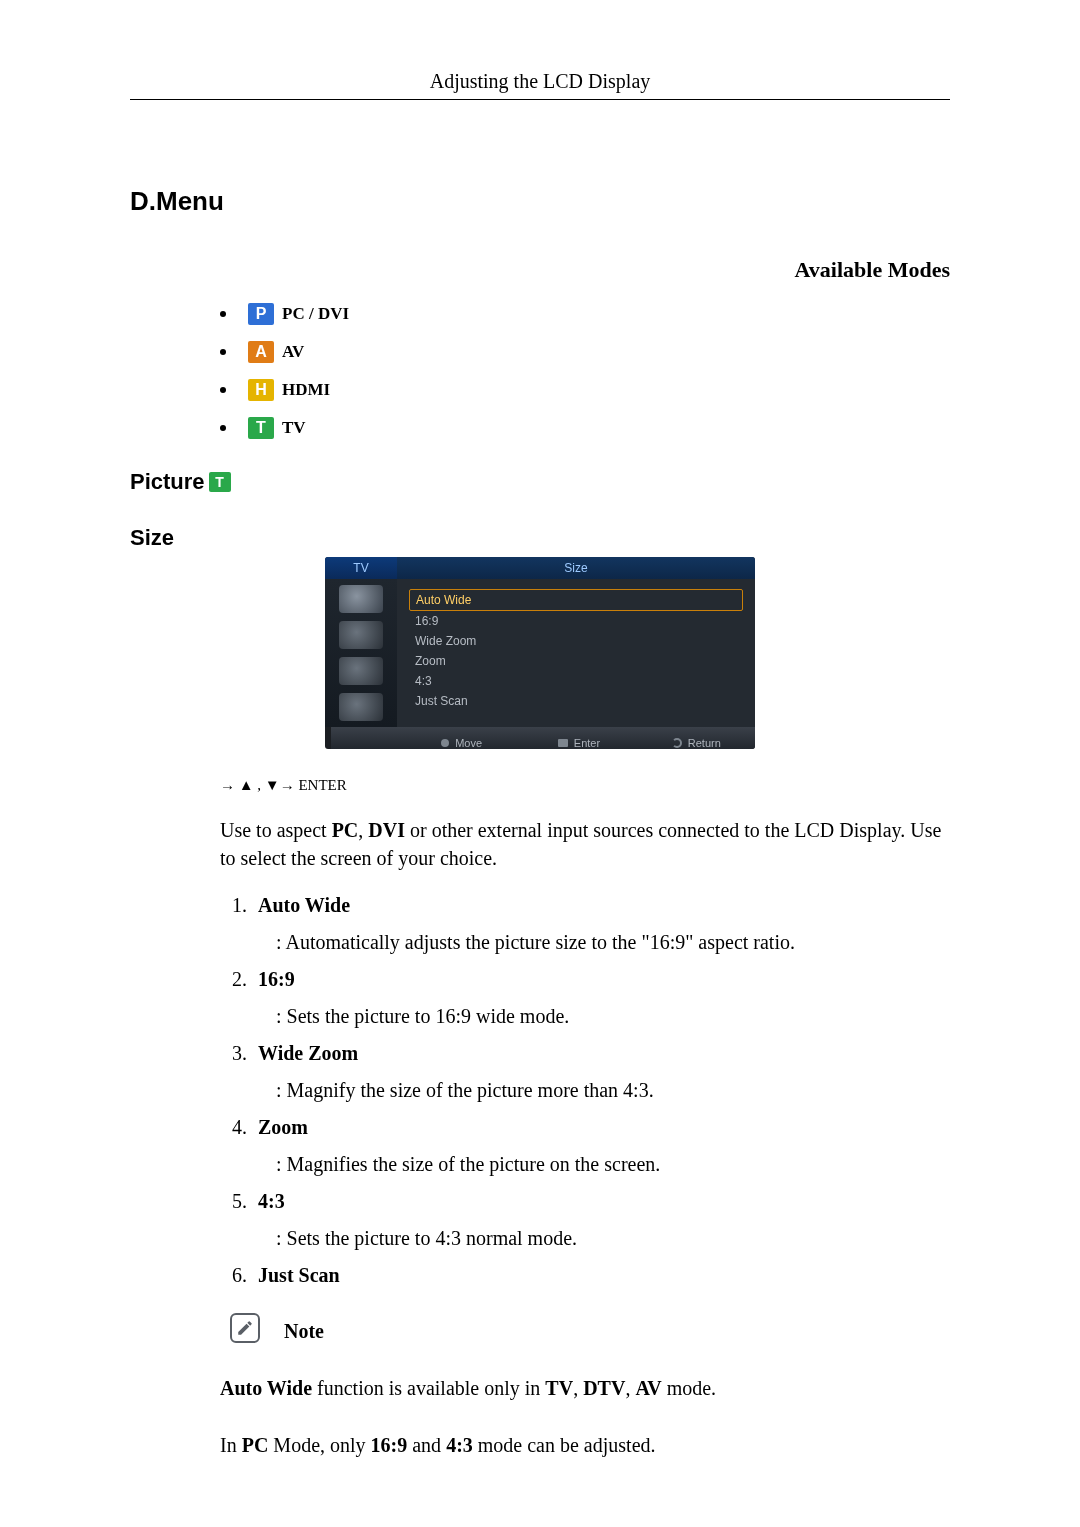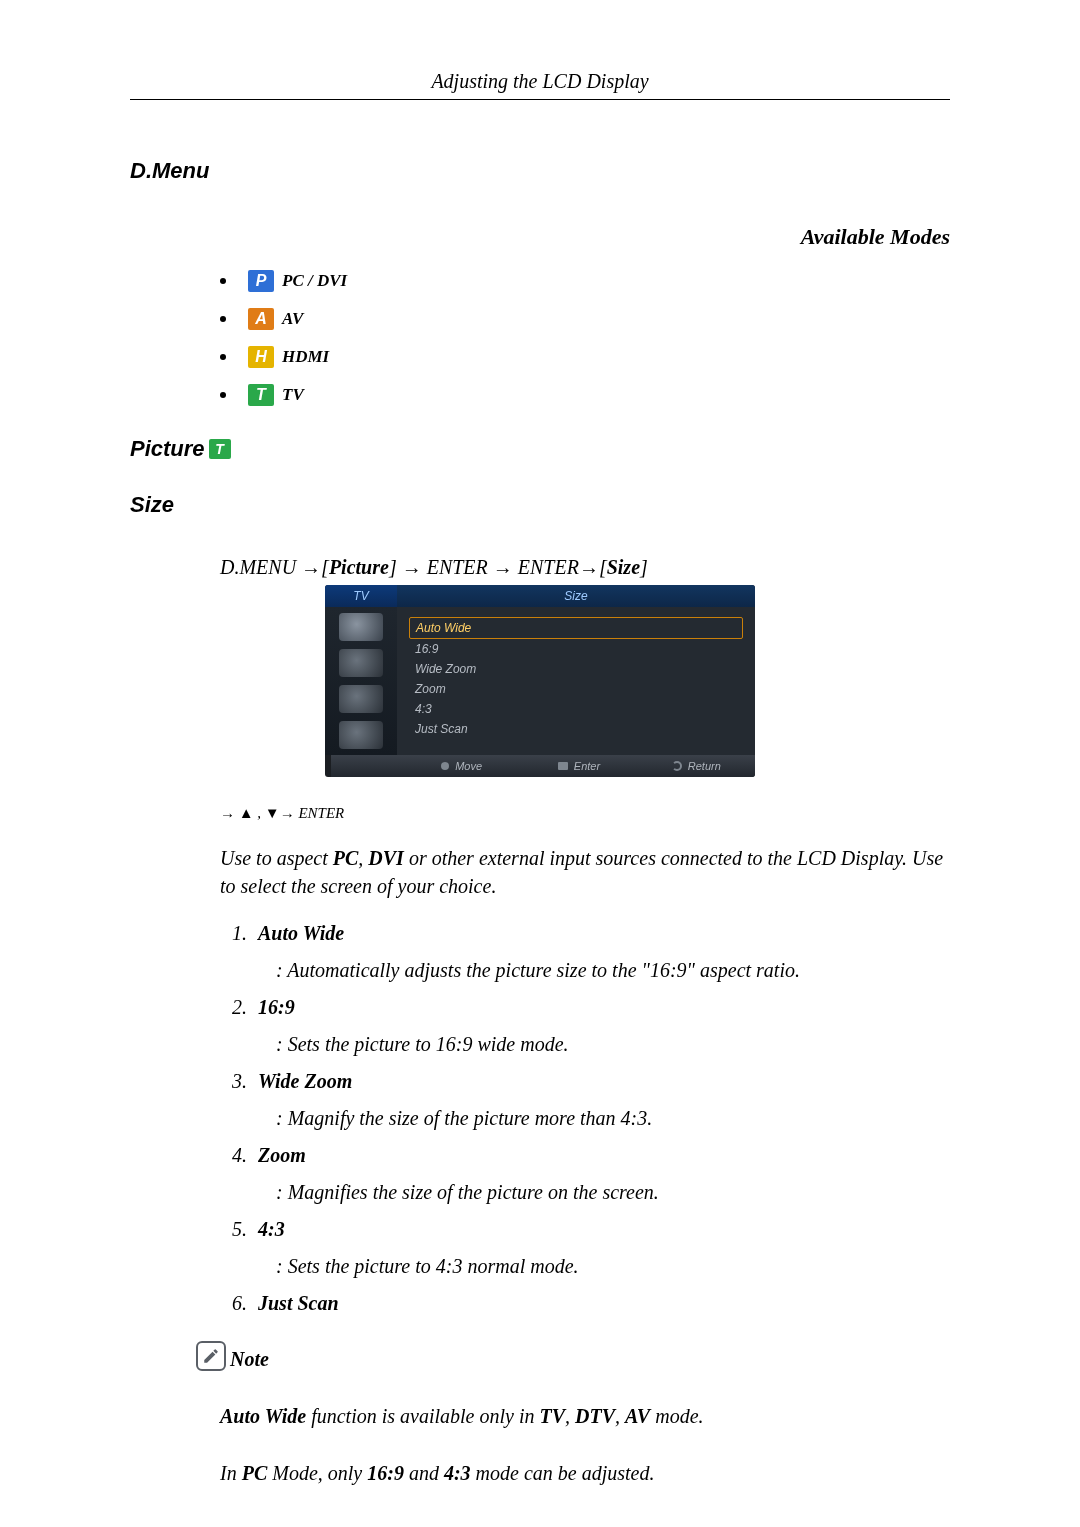--- a/index.html
+++ b/index.html
@@ -6,37 +6,36 @@
   body {
     font-family: "Times New Roman", Times, serif;
     background: #fff;
     color: #000;
     width: 1080px;
     height: 1527px;
     position: relative;
   }
   .page {
     padding: 70px 130px 0 130px;
-    font-style: italic;
   }
   .running-head {
     text-align: center;
     font-size: 20px;
     margin-bottom: 6px;
   }
   hr.rule {
     border: none;
     border-top: 1.5px solid #000;
     margin: 0;
   }
   .h-section {
     font-family: Arial, Helvetica, sans-serif;
     font-weight: bold;
-    font-size: 22px;
-    margin-top: 58px;
+    font-size: 26px;
+    margin-top: 86px;
   }
   .h-sub {
     font-family: "Times New Roman", Times, serif;
     font-weight: bold;
     font-size: 22px;
     margin-top: 40px;
     margin-left: 90px;
     text-align: right;
   }
   ul.modes {
@@ -147,21 +146,21 @@
     border: 1px solid #c9800a;
     color: #ffcf66;
     border-radius: 2px;
   }
   .osd-foot {
     display: flex;
     height: 22px;
     background: linear-gradient(#3a4049, #22272e);
     font-size: 11px;
     color: #aeb4bc;
-    align-items: center;
+    align-items: flex-end;
     margin-left: 6px;
   }
   .osd-foot-spacer { width: 72px; }
   .osd-foot .grp { flex: 1; display: flex; gap: 6px; align-items: center; justify-content: center; }
   .osd-foot .dot { width: 8px; height: 8px; border-radius: 50%; background: #7e868f; display:inline-block; }
   .osd-foot .sq { width: 10px; height: 8px; background: #7e868f; display:inline-block; border-radius:1px; }
   .osd-foot .arc { width: 10px; height: 10px; border: 2px solid #7e868f; border-left-color: transparent; border-radius: 50%; display:inline-block; }
 
   .nav-line {
     font-size: 15px;
@@ -187,23 +186,23 @@
   ol.opts > li .optname { font-weight: bold; }
   ol.opts > li .optdesc {
     display: block;
     font-weight: normal;
     margin-top: 14px;
     margin-left: 18px;
   }
   .note-row {
     display: flex;
     align-items: flex-end;
-    gap: 4px;
+    gap: 24px;
     margin-top: 26px;
-    margin-left: 66px;
+    margin-left: 100px;
   }
   .note-icon {
     width: 30px; height: 30px;
     border: 2px solid #5a5f66;
     border-radius: 6px;
     display: flex; align-items: center; justify-content: center;
   }
   .note-label { font-weight: bold; font-size: 20px; }
   .note-text {
     font-size: 20px;
@@ -246,23 +245,20 @@
     </li>
   </ul>
 
   <div class="h-sans">
     <span>Picture</span>
     <span class="mode-icon icon-t" style="width:22px;height:20px;font-size:14px;">T</span>
   </div>
 
   <div class="h-sans">Size</div>
 
-  <div class="path-line">
-    <span>D.MENU →[</span><span class="b">Picture</span><span>] → ENTER → ENTER→[</span><span class="b">Size</span><span>]</span>
-  </div>
 
   <div class="osd">
     <div class="osd-head">
       <div class="osd-head-left">TV</div>
       <div class="osd-head-right">Size</div>
     </div>
     <div class="osd-body">
       <div class="osd-side">
         <div class="osd-side-ico sel"></div>
         <div class="osd-side-ico"></div>

